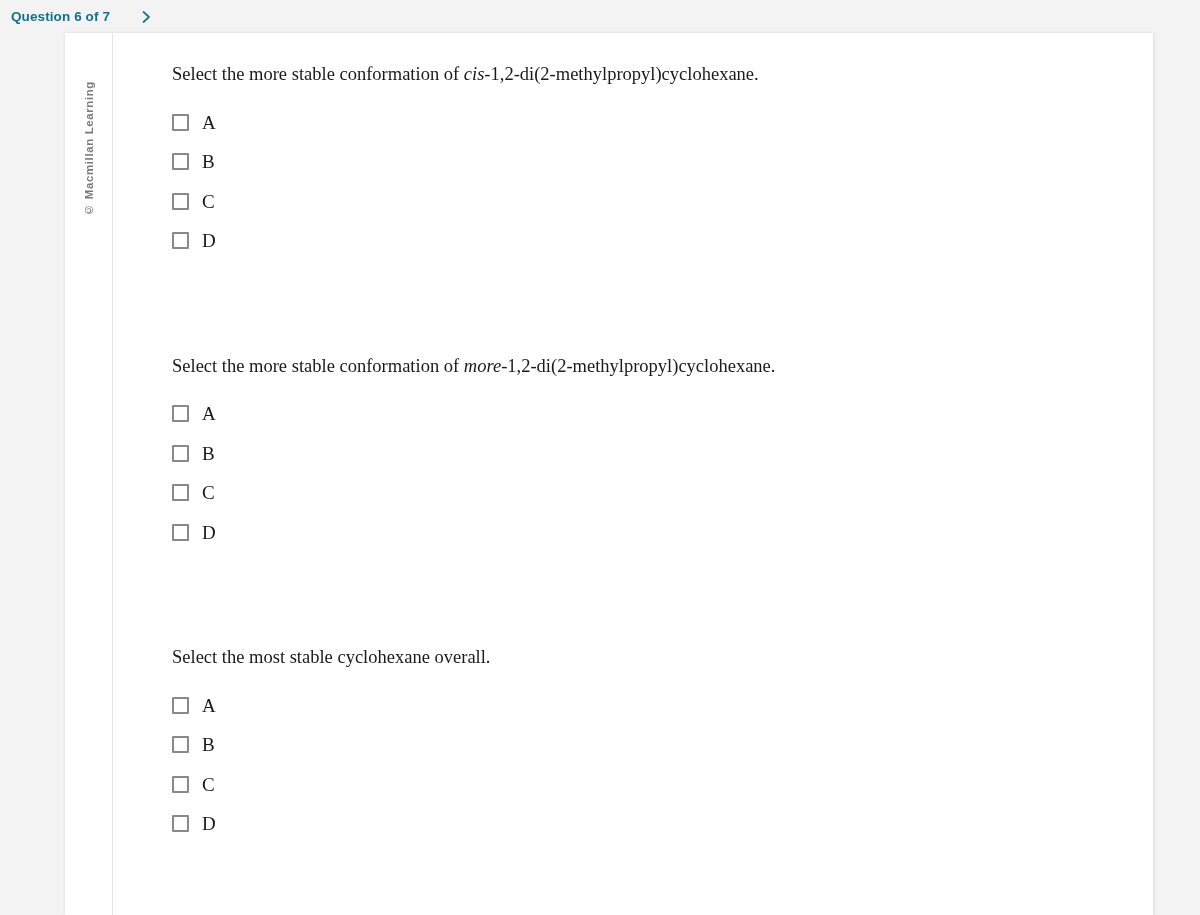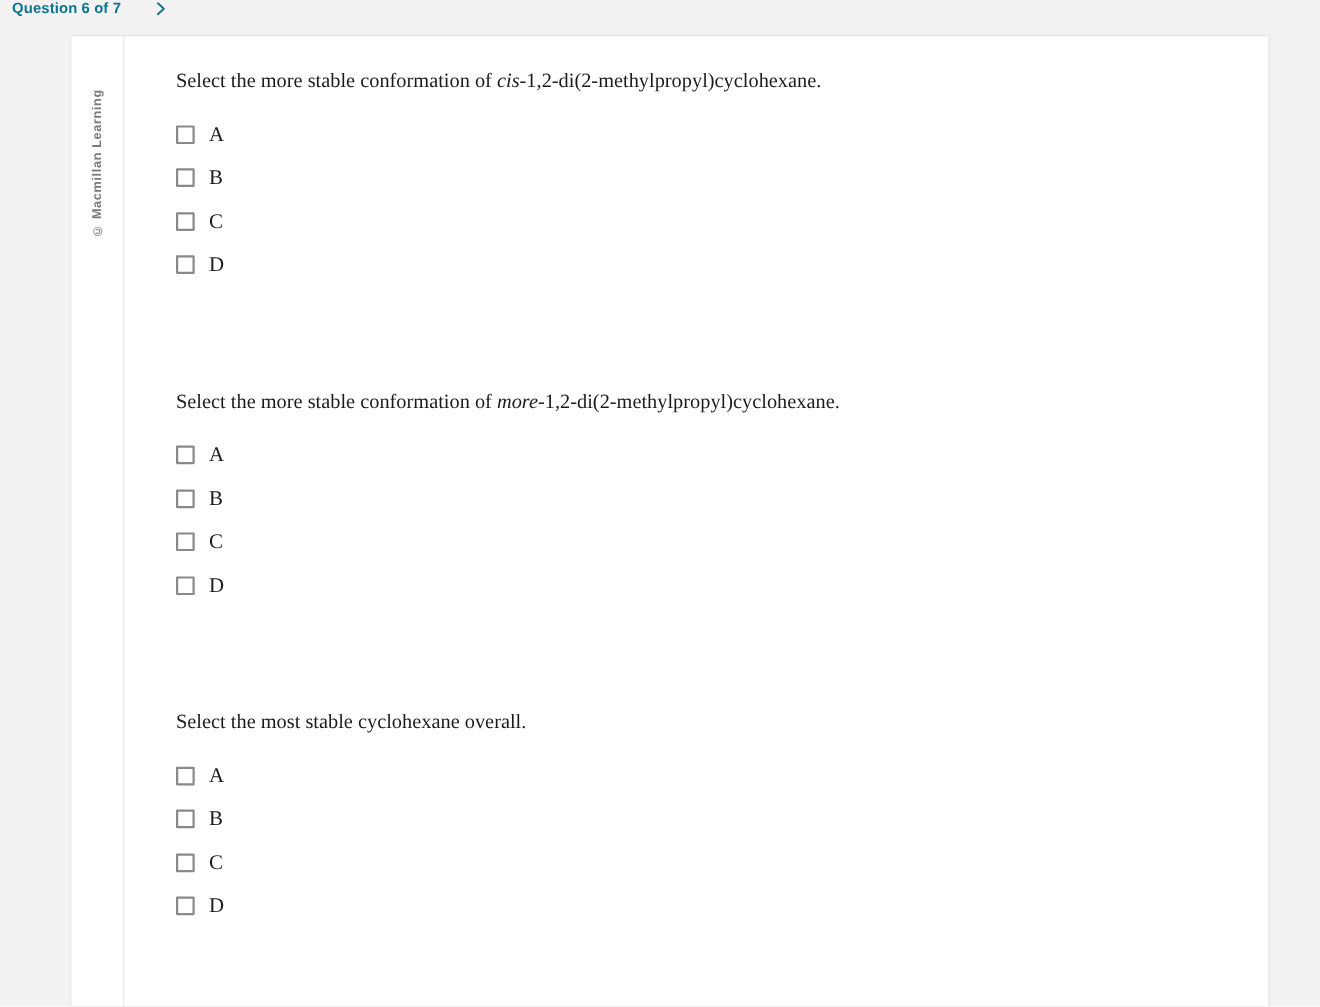--- a/index.html
+++ b/index.html
@@ -15,20 +15,21 @@
   }
 
   
   .header {
     position: absolute;
     left: 0;
     top: 0;
     width: 1200px;
     height: 33px;
     display: flex;
+    align-items: center;
     padding-left: 11px;
     box-sizing: border-box;
   }
   .question-counter {
     color: #0d7490;
     font-size: 13.5px;
     font-weight: bold;
     letter-spacing: 0.1px;
     white-space: nowrap;
   }
@@ -74,21 +75,21 @@
     color: #7a7a7a;
     font-size: 11.5px;
     font-weight: bold;
     letter-spacing: 0.6px;
     white-space: nowrap;
   }
 
   
   .content {
     position: absolute;
-    left: 48px;
+    left: 60px;
     top: 0;
     width: 1040px;
     height: 882px;
     padding: 30px 0 0 0;
     box-sizing: border-box;
   }
   .question-block {
     padding-left: 47px;
   }
   .question-block + .question-block {

